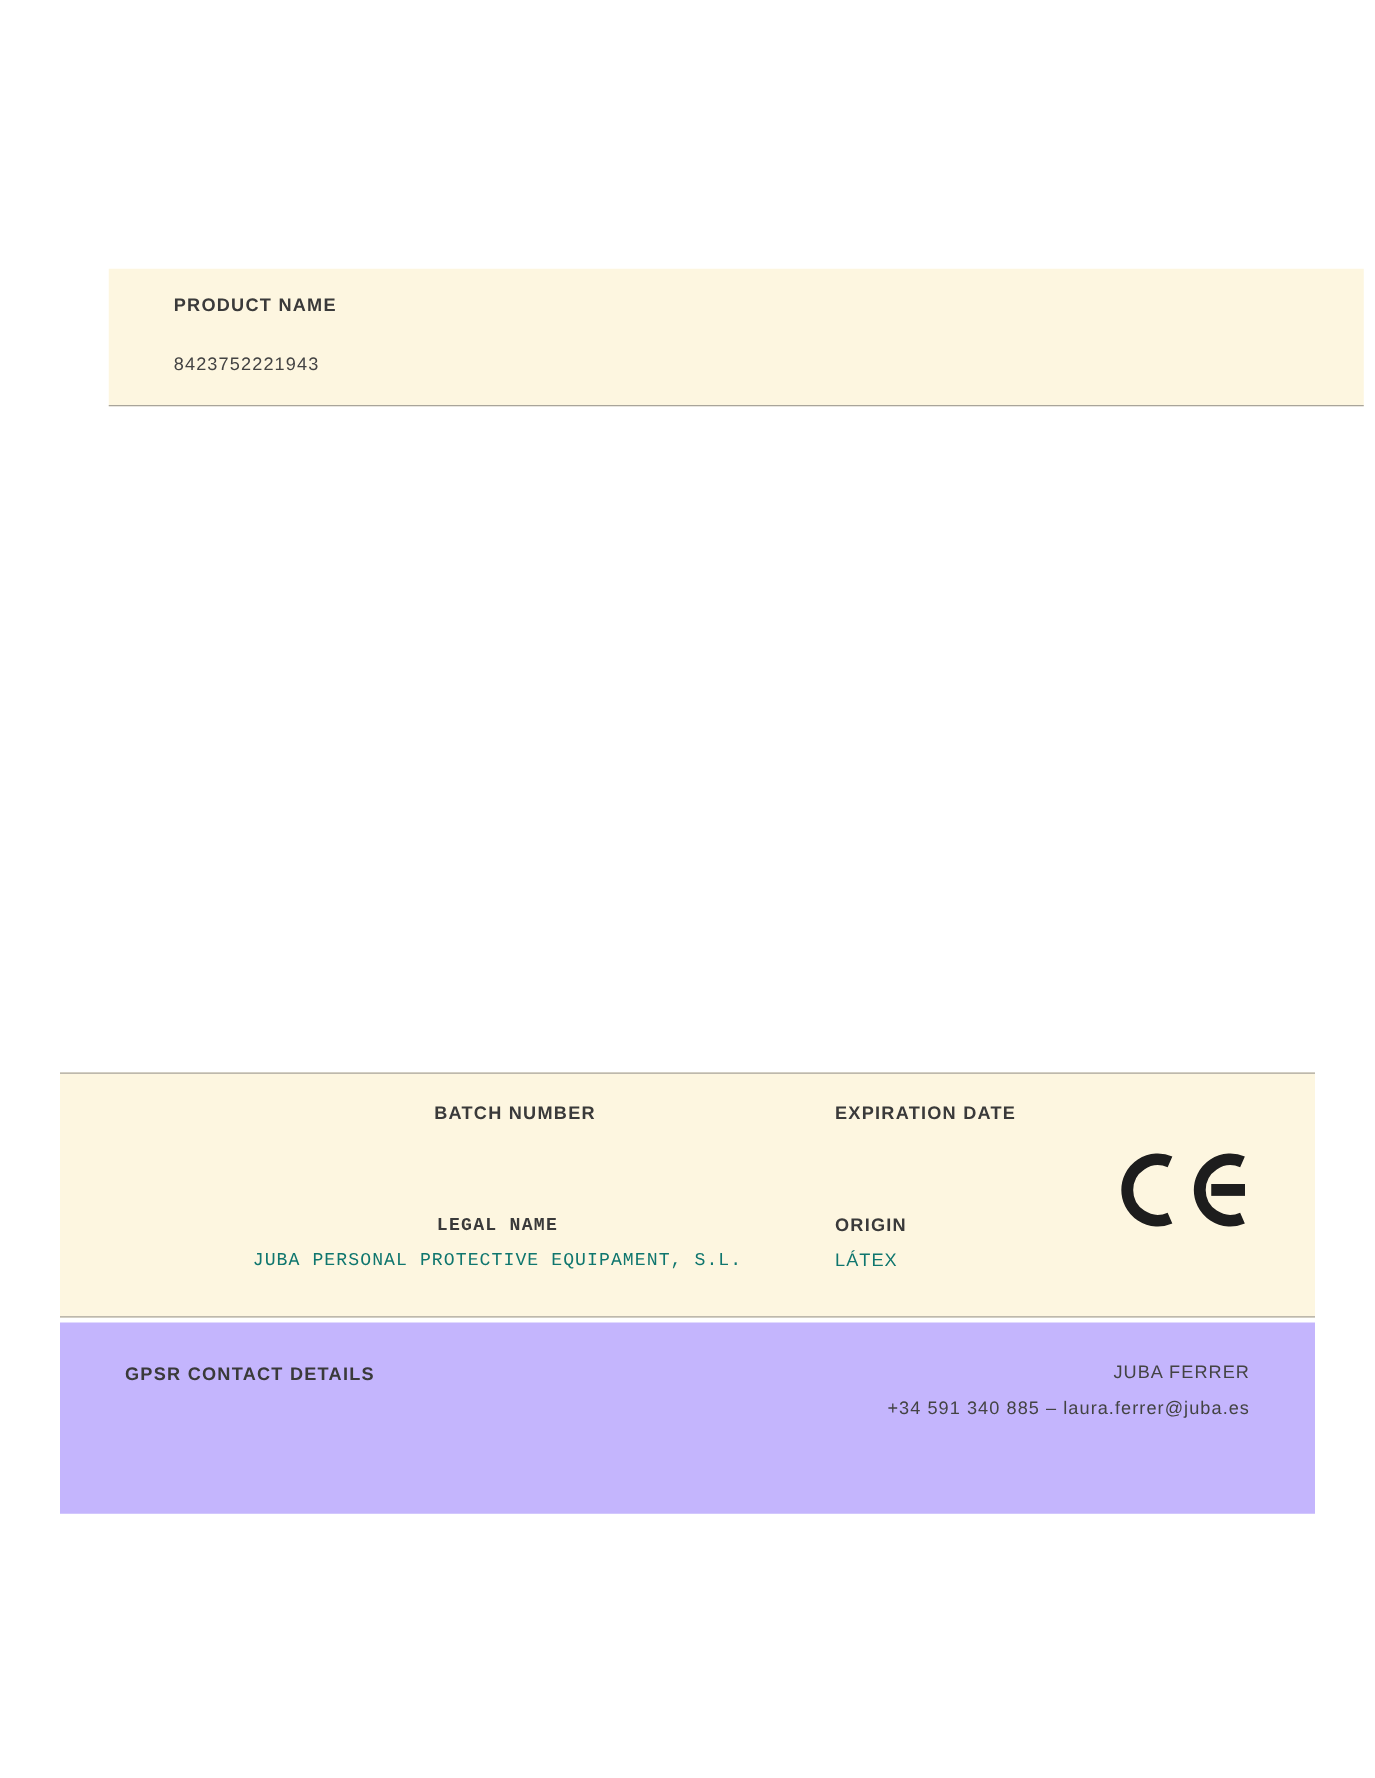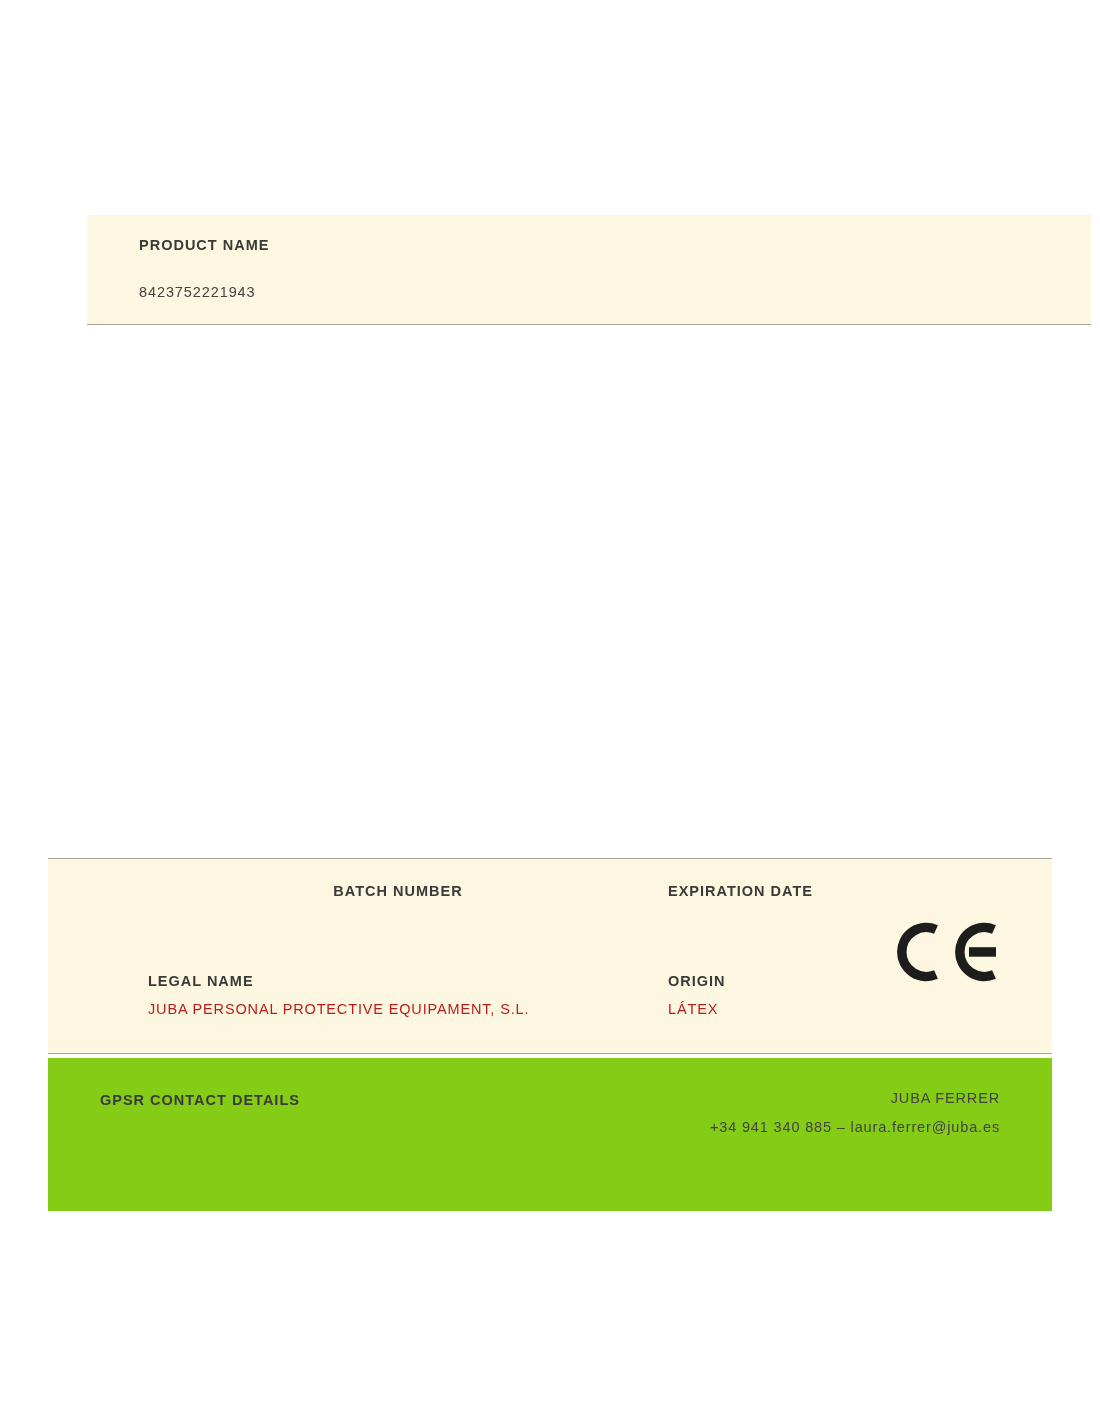--- a/index.html
+++ b/index.html
@@ -91,46 +91,46 @@
     font-size: 14.5px;
     font-weight: bold;
     letter-spacing: 1.0px;
     text-transform: uppercase;
     color: #3a3a3a;
     margin: 0 0 12px 0;
   }
   .cell-value {
     font-size: 14.5px;
     letter-spacing: 0.85px;
-    color: #b91c1c;
+    color: #0f766e;
     margin: 0;
     min-height: 16px;
   }
-  .col-batch   { left: 182px; width: 336px; text-align: center; }
+  .col-batch   { left: 196px; width: 336px; text-align: center; }
   .col-expiry  { left: 620px; width: 262px; text-align: left; }
-  .col-legal   { left: 100px; width: 500px; text-align: left; }
+  .col-legal   { left: 100px; width: 500px; text-align: center; font-family: Liberation Mono, monospace; }
   .col-origin  { left: 620px; width: 262px; text-align: left; }
 
   
   .ce-mark {
     position: absolute;
     right: 52px;
     top: 62px;
     width: 104px;
     height: 62px;
   }
 
   
   .gpsr-block {
     position: absolute;
     left: 48px;
     top: 1058px;
     width: 1004px;
     height: 153px;
-    background: #84cc16;
+    background: #c4b5fd;
     box-sizing: border-box;
     padding: 32px 52px 0 52px;
   }
   .gpsr-title {
     position: absolute;
     left: 52px;
     top: 34px;
     font-size: 14.5px;
     font-weight: bold;
     letter-spacing: 1.0px;
@@ -201,17 +201,17 @@
         <path d="M98 8.5 A24.5 24.5 0 1 0 98 53.5" fill="none" stroke="#1d1d1d" stroke-width="9.5" stroke-linecap="butt"></path>
         <rect x="73" y="26.2" width="27" height="9.5" fill="#1d1d1d"></rect>
       </svg>
     </div>
   </div>
 
   <div class="gpsr-block">
     <div class="gpsr-title">GPSR CONTACT DETAILS</div>
     <div class="gpsr-lines">
       <p class="gpsr-line">JUBA FERRER</p>
-      <p class="gpsr-line">+34 941 340 885 – laura.ferrer@juba.es</p>
+      <p class="gpsr-line">+34 591 340 885 – laura.ferrer@juba.es</p>
     </div>
   </div>
 
 </div>
 
 </body></html>

